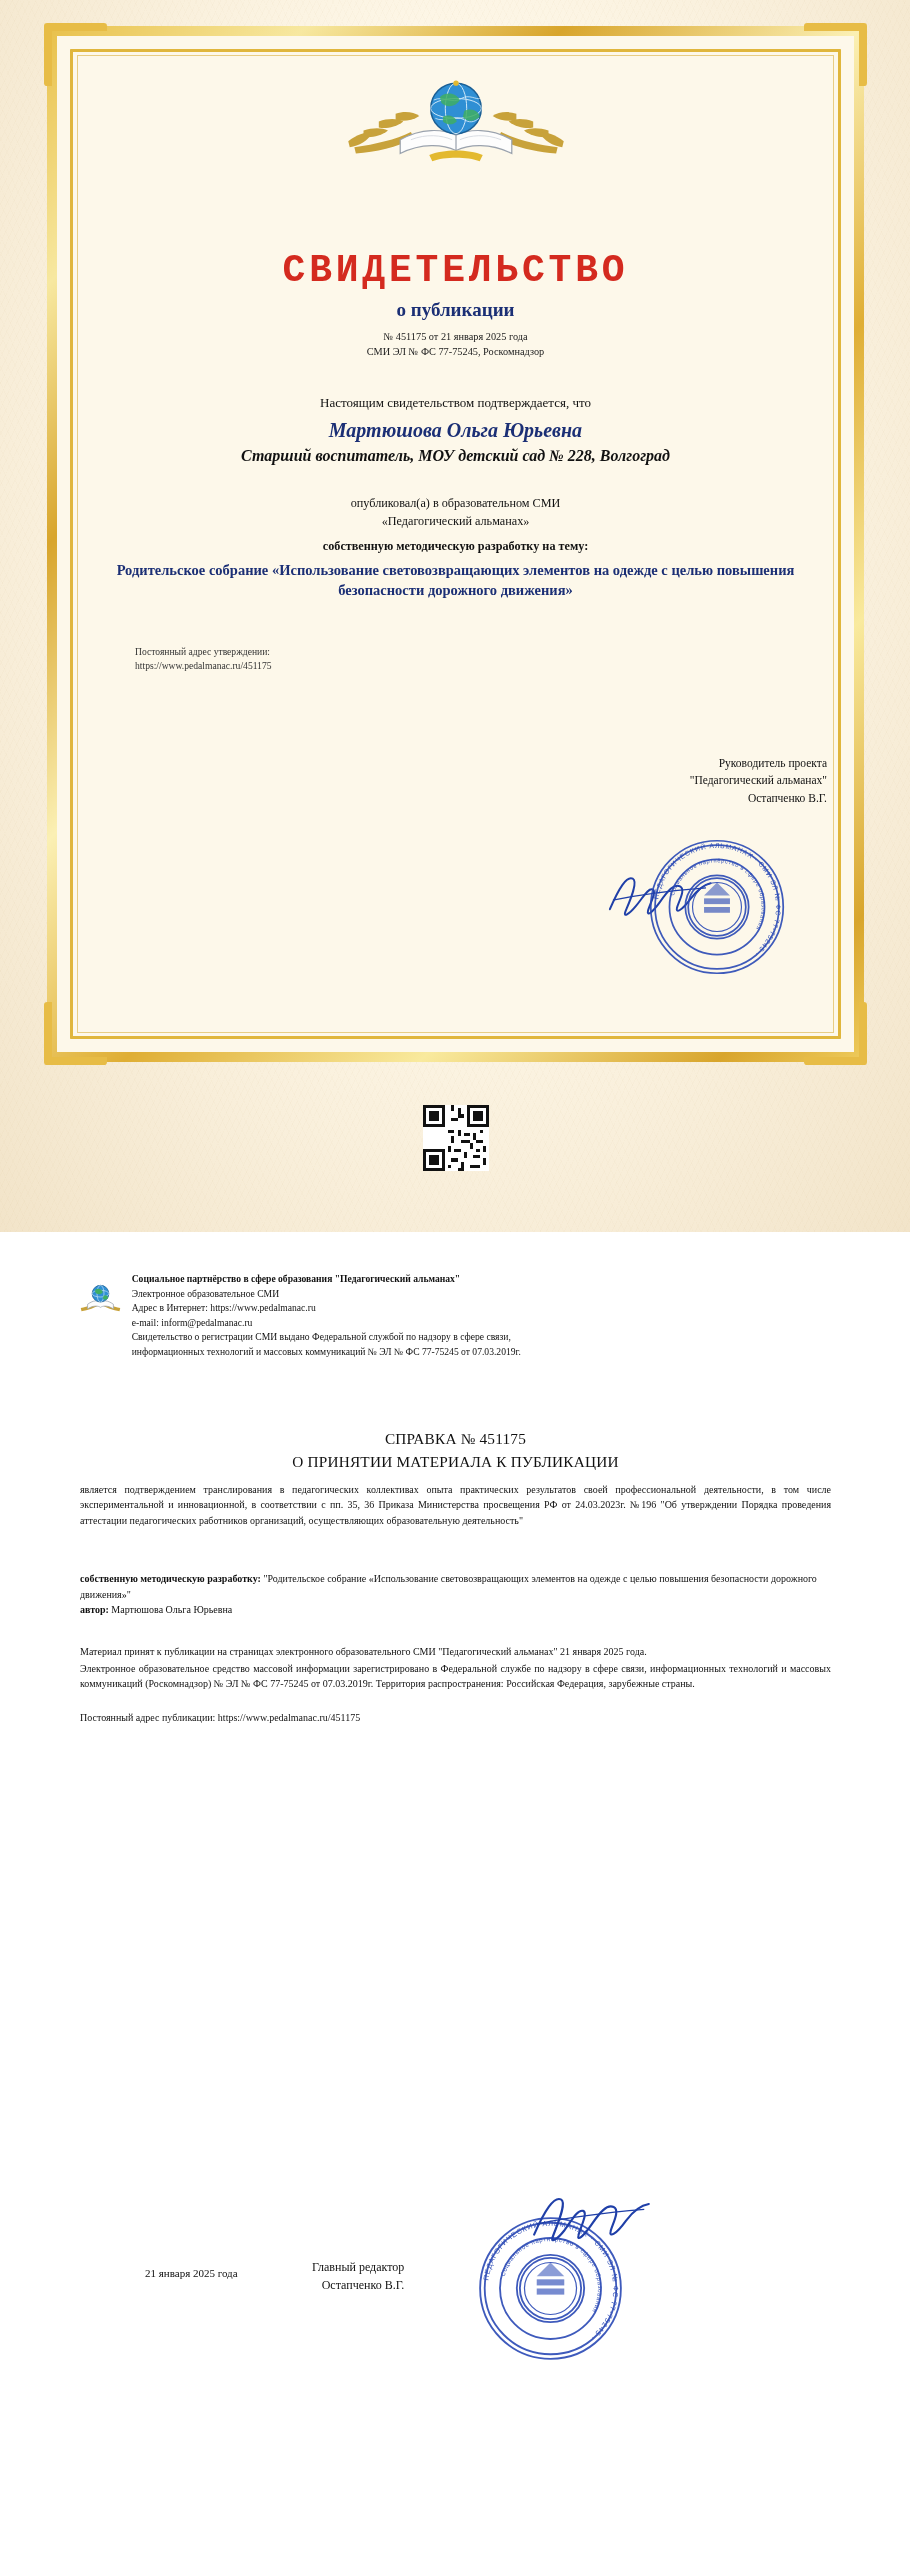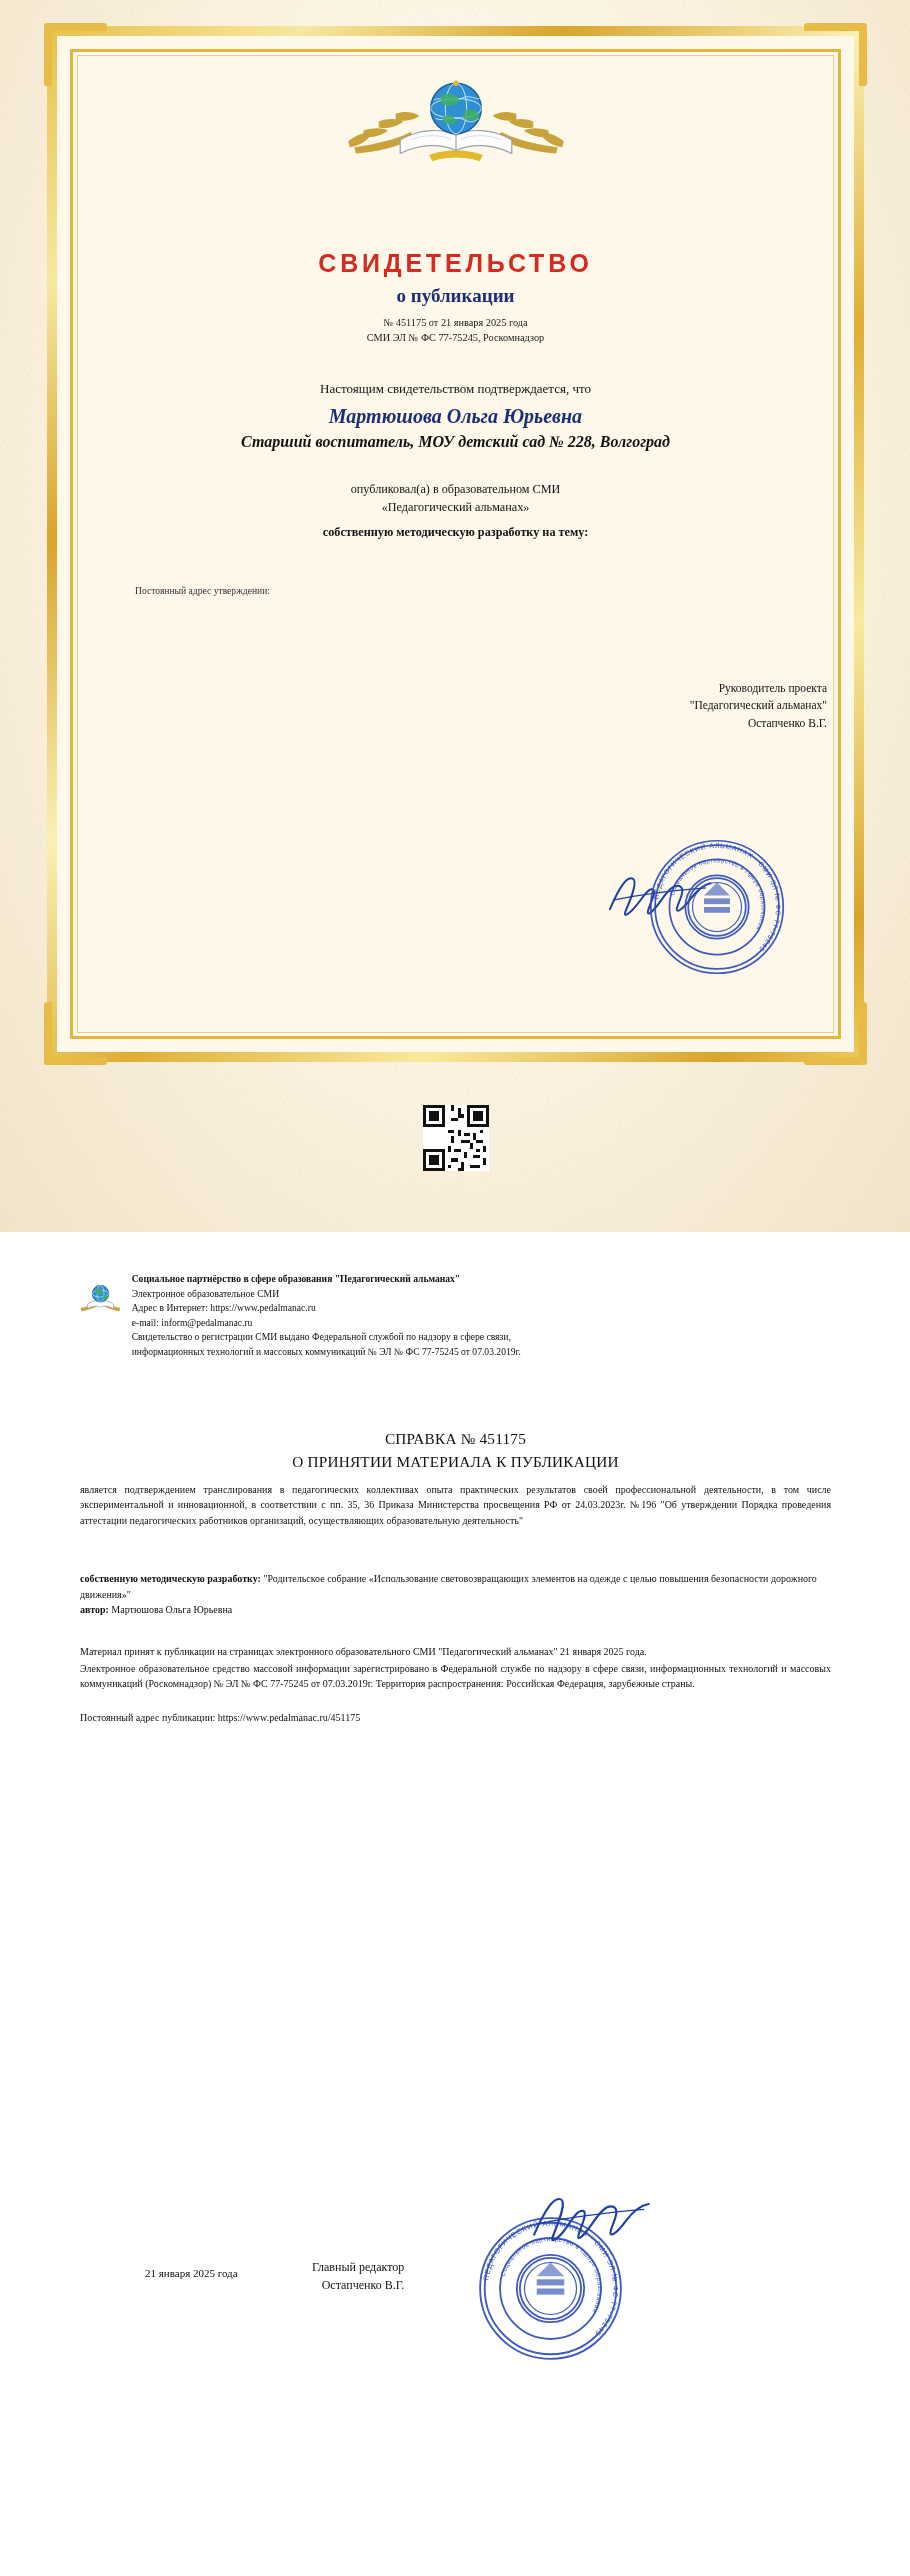--- a/index.html
+++ b/index.html
@@ -87,25 +87,25 @@
   }
   .emblem {
     position: absolute;
     left: 50%;
     transform: translateX(-50%);
     top: 0;
   }
 
   .cert-title {
     margin-top: 60px;
-    font-size: 25px;
+    font-size: 38px;
     font-weight: bold;
     letter-spacing: 3.8px;
     color: #d42a1f;
-    font-family: Liberation Sans, sans-serif;
+    font-family: Liberation Mono, monospace;
   }
   .cert-subtitle {
     margin-top: 7.7px;
     font-size: 19px;
     font-weight: bold;
     color: #1b2f75;
   }
   .cert-number {
     margin-top: 9.2px;
     font-size: 10.3px;
@@ -371,23 +371,25 @@
       <div>СМИ ЭЛ № ФС 77-75245, Роскомнадзор</div>
     </div>
 
     <div class="cert-lead">Настоящим свидетельством подтверждается, что</div>
     <div class="cert-name">Мартюшова Ольга Юрьевна</div>
     <div class="cert-position">Старший воспитатель, МОУ детский сад № 228, Волгоград</div>
 
     <div class="cert-published">опубликовал(а) в образовательном СМИ</div>
     <div class="cert-media">«Педагогический альманах»</div>
     <div class="cert-workline">собственную методическую разработку на тему:</div>
+    <div class="cert-worktitle">Родительское собрание «Использование световозвращающих элементов на одежде с целью повышения безопасности дорожного движения»</div>
 
     <div class="cert-addr">
       <div>Постоянный адрес утверждении:</div>
+      <div>https://www.pedalmanac.ru/451175</div>
     </div>
 
     <div class="cert-sign">
       <div>Руководитель проекта</div>
       <div>"Педагогический альманах"</div>
       <div>Остапченко В.Г.</div>
     </div>
   </div>
 
   <svg class="signature-mark" viewBox="0 0 150 80">

